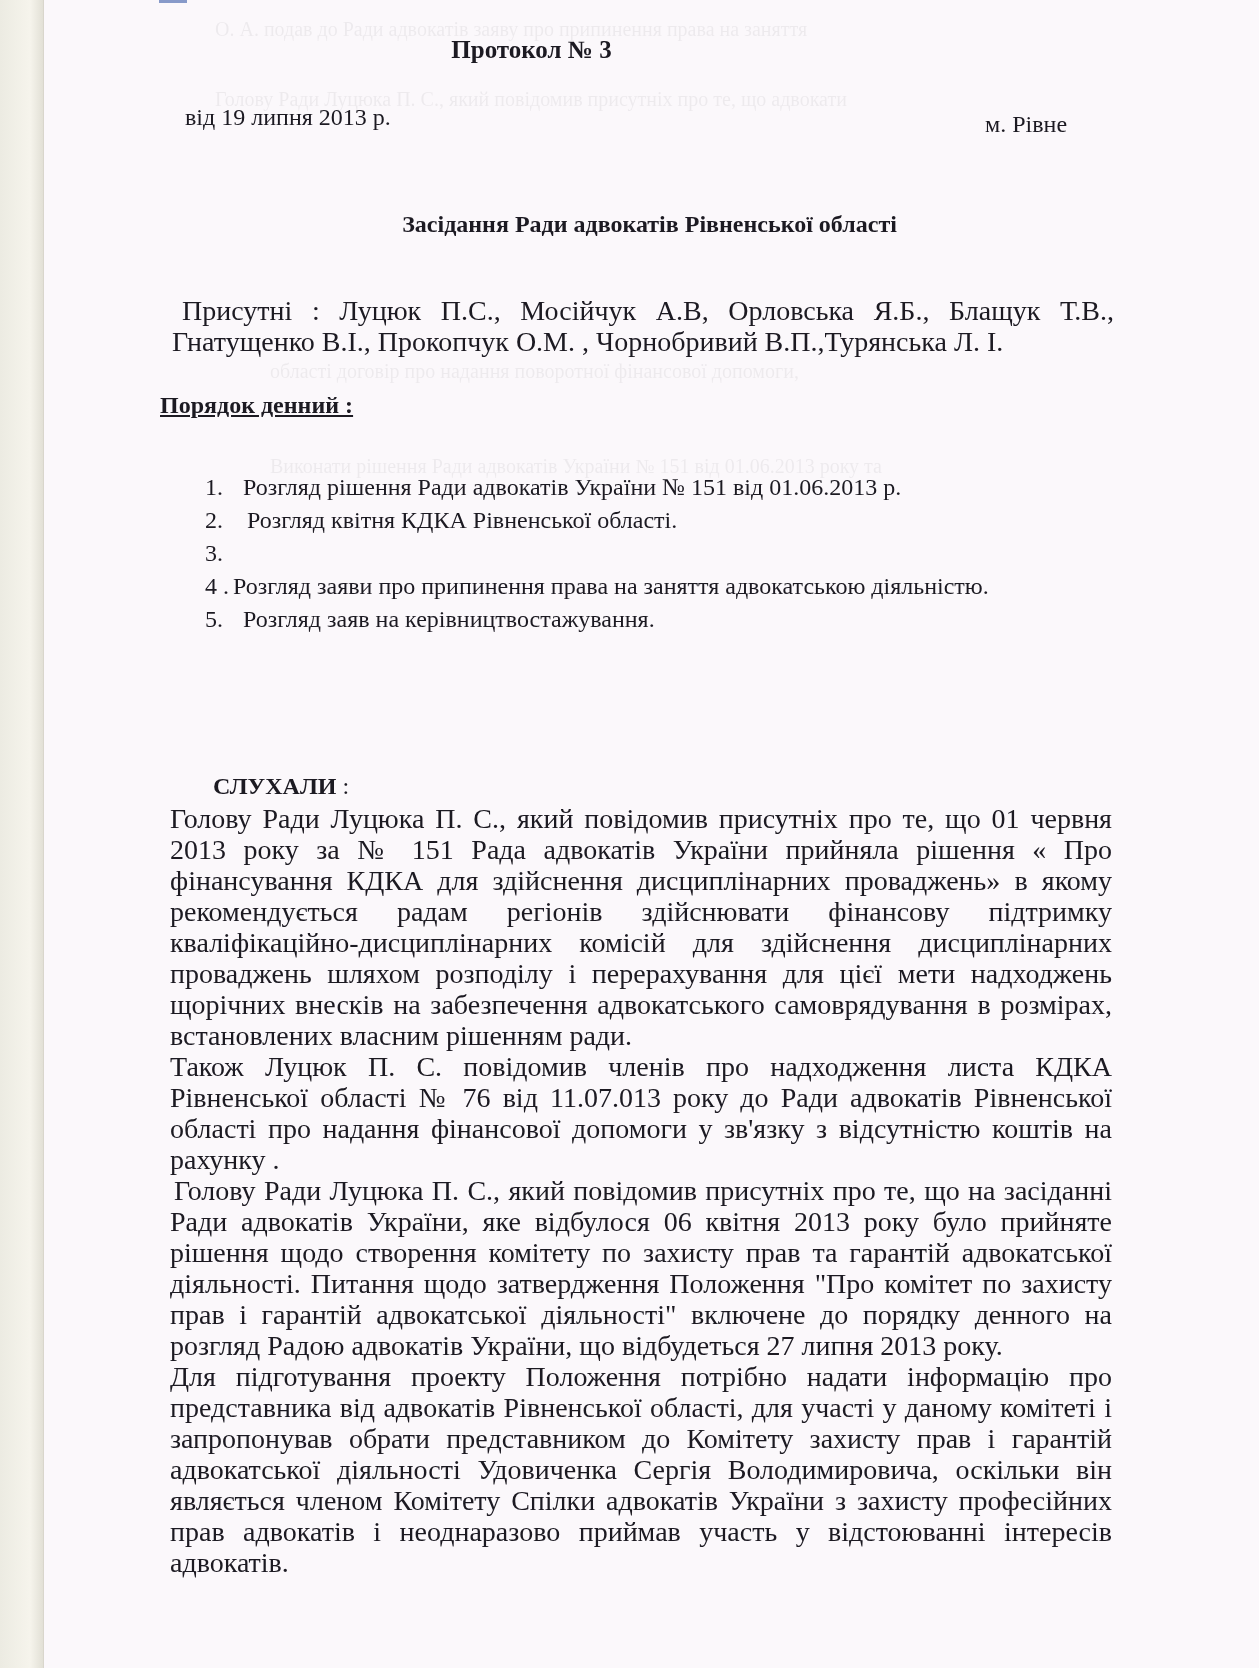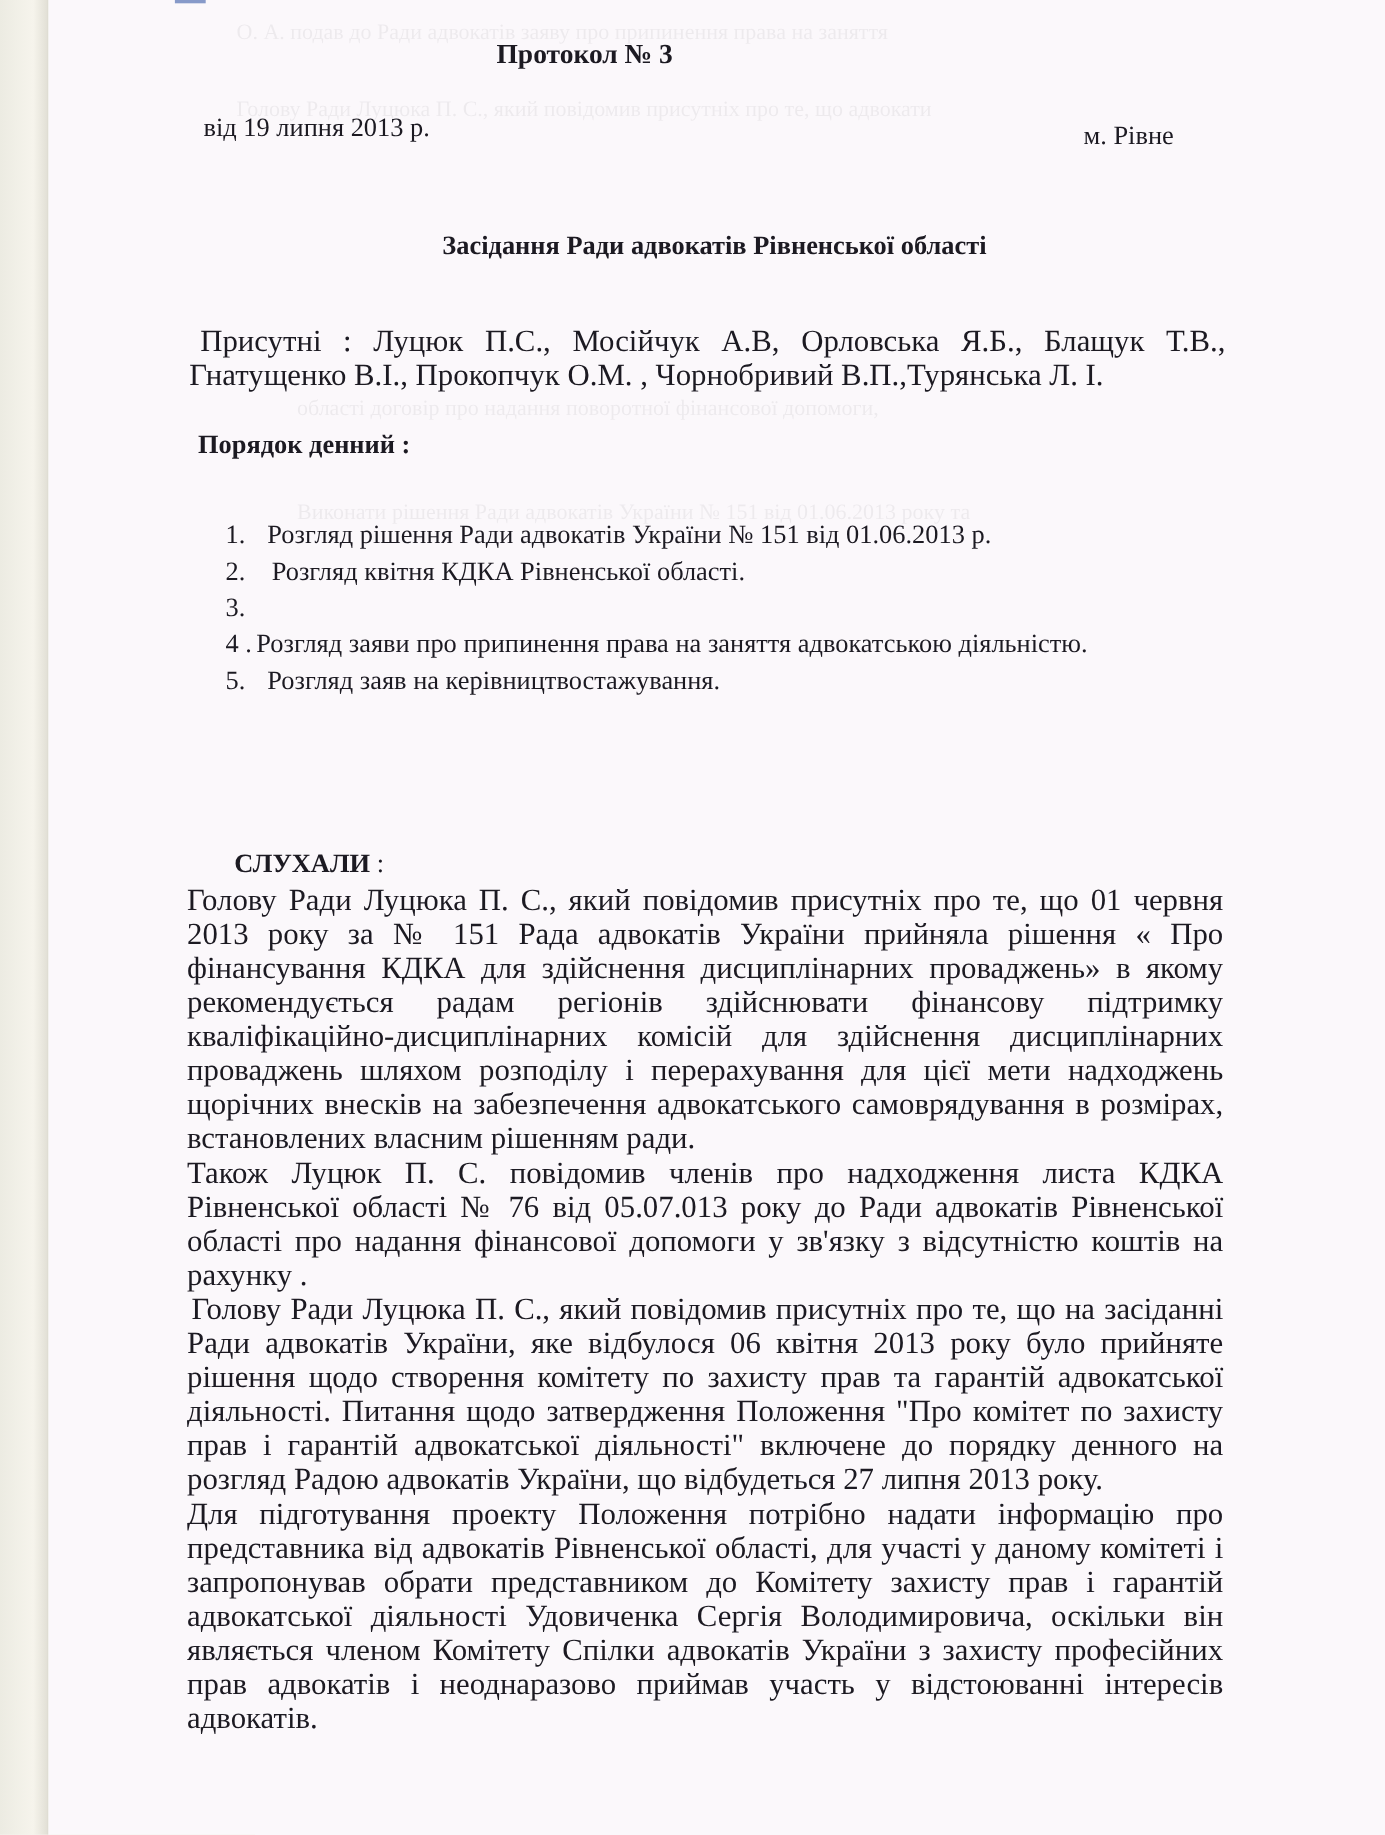--- a/index.html
+++ b/index.html
@@ -100,21 +100,21 @@
 
 <div class="abs title">Протокол № 3</div>
 <div class="abs date">від 19 липня 2013 р.</div>
 <div class="abs city">м. Рівне</div>
 <div class="abs subtitle">Засідання Ради адвокатів Рівненської області</div>
 
 <div class="para" style="top:295px; left:172px;">
   <span style="margin-left:10px">Присутні</span><span> : </span><span>Луцюк П.С., Мосійчук А.В, Орловська Я.Б., Блащук Т.В., Гнатущенко В.І., Прокопчук О.М. , Чорнобривий В.П.,Турянська Л. І.</span>
 </div>
 
-<div class="abs section-heading" style="left:180px; top:392px;">Порядок денний :</div>
+<div class="abs section-heading" style="left:160px; top:392px;text-decoration:underline;">Порядок денний :</div>
 
 <div class="agenda">
   <div class="agenda-item">
     <span class="agenda-num">1.</span>
     <span class="agenda-text">Розгляд рішення Ради адвокатів України № 151 від 01.06.2013 р.</span>
   </div>
   <div class="agenda-item">
     <span class="agenda-num">2.</span>
     <span class="agenda-text" style="padding-left:4px">Розгляд квітня КДКА Рівненської області.</span>
   </div>
@@ -128,16 +128,16 @@
   <div class="agenda-item">
     <span class="agenda-num">5.</span>
     <span class="agenda-text">Розгляд заяв на керівництвостажування.</span>
   </div>
 </div>
 
 <div class="heard-heading"><span>СЛУХАЛИ</span><span style="font-weight:normal"> :</span></div>
 
 <div class="para heard-body" style="top:803px;">
   <p class="p">Голову Ради Луцюка П. С., який повідомив присутніх про те, що 01 червня 2013 року за № 151 Рада адвокатів України прийняла рішення  « Про фінансування КДКА для здійснення дисциплінарних проваджень» в якому рекомендується радам регіонів здійснювати фінансову підтримку кваліфікаційно-дисциплінарних комісій для здійснення дисциплінарних проваджень шляхом розподілу і перерахування для цієї мети надходжень щорічних внесків на забезпечення адвокатського самоврядування в  розмірах, встановлених власним рішенням ради.</p>
-  <p class="p">Також Луцюк П. С. повідомив  членів про надходження листа КДКА Рівненської області № 76 від 05.07.013 року до Ради адвокатів Рівненської області про надання фінансової допомоги у зв'язку з відсутністю коштів на рахунку .</p>
+  <p class="p">Також Луцюк П. С. повідомив  членів про надходження листа КДКА Рівненської області № 76 від 11.07.013 року до Ради адвокатів Рівненської області про надання фінансової допомоги у зв'язку з відсутністю коштів на рахунку .</p>
   <p class="p indent">Голову Ради Луцюка П. С., який повідомив присутніх про те,  що на засіданні Ради адвокатів України, яке відбулося 06 квітня 2013 року було прийняте рішення щодо створення комітету по захисту прав та гарантій адвокатської діяльності. Питання щодо затвердження Положення "Про комітет по захисту прав і гарантій адвокатської діяльності" включене до порядку денного на розгляд Радою адвокатів України, що відбудеться 27 липня 2013 року.</p>
   <p class="p">Для підготування проекту Положення потрібно  надати  інформацію про представника від адвокатів Рівненської області, для участі у  даному комітеті  і запропонував обрати представником до Комітету захисту  прав і гарантій адвокатської діяльності Удовиченка Сергія Володимировича, оскільки він являється членом Комітету Спілки адвокатів України з захисту професійних прав адвокатів  і неоднаразово приймав участь у відстоюванні інтересів адвокатів.</p>
 </div>
 
 </body></html>

